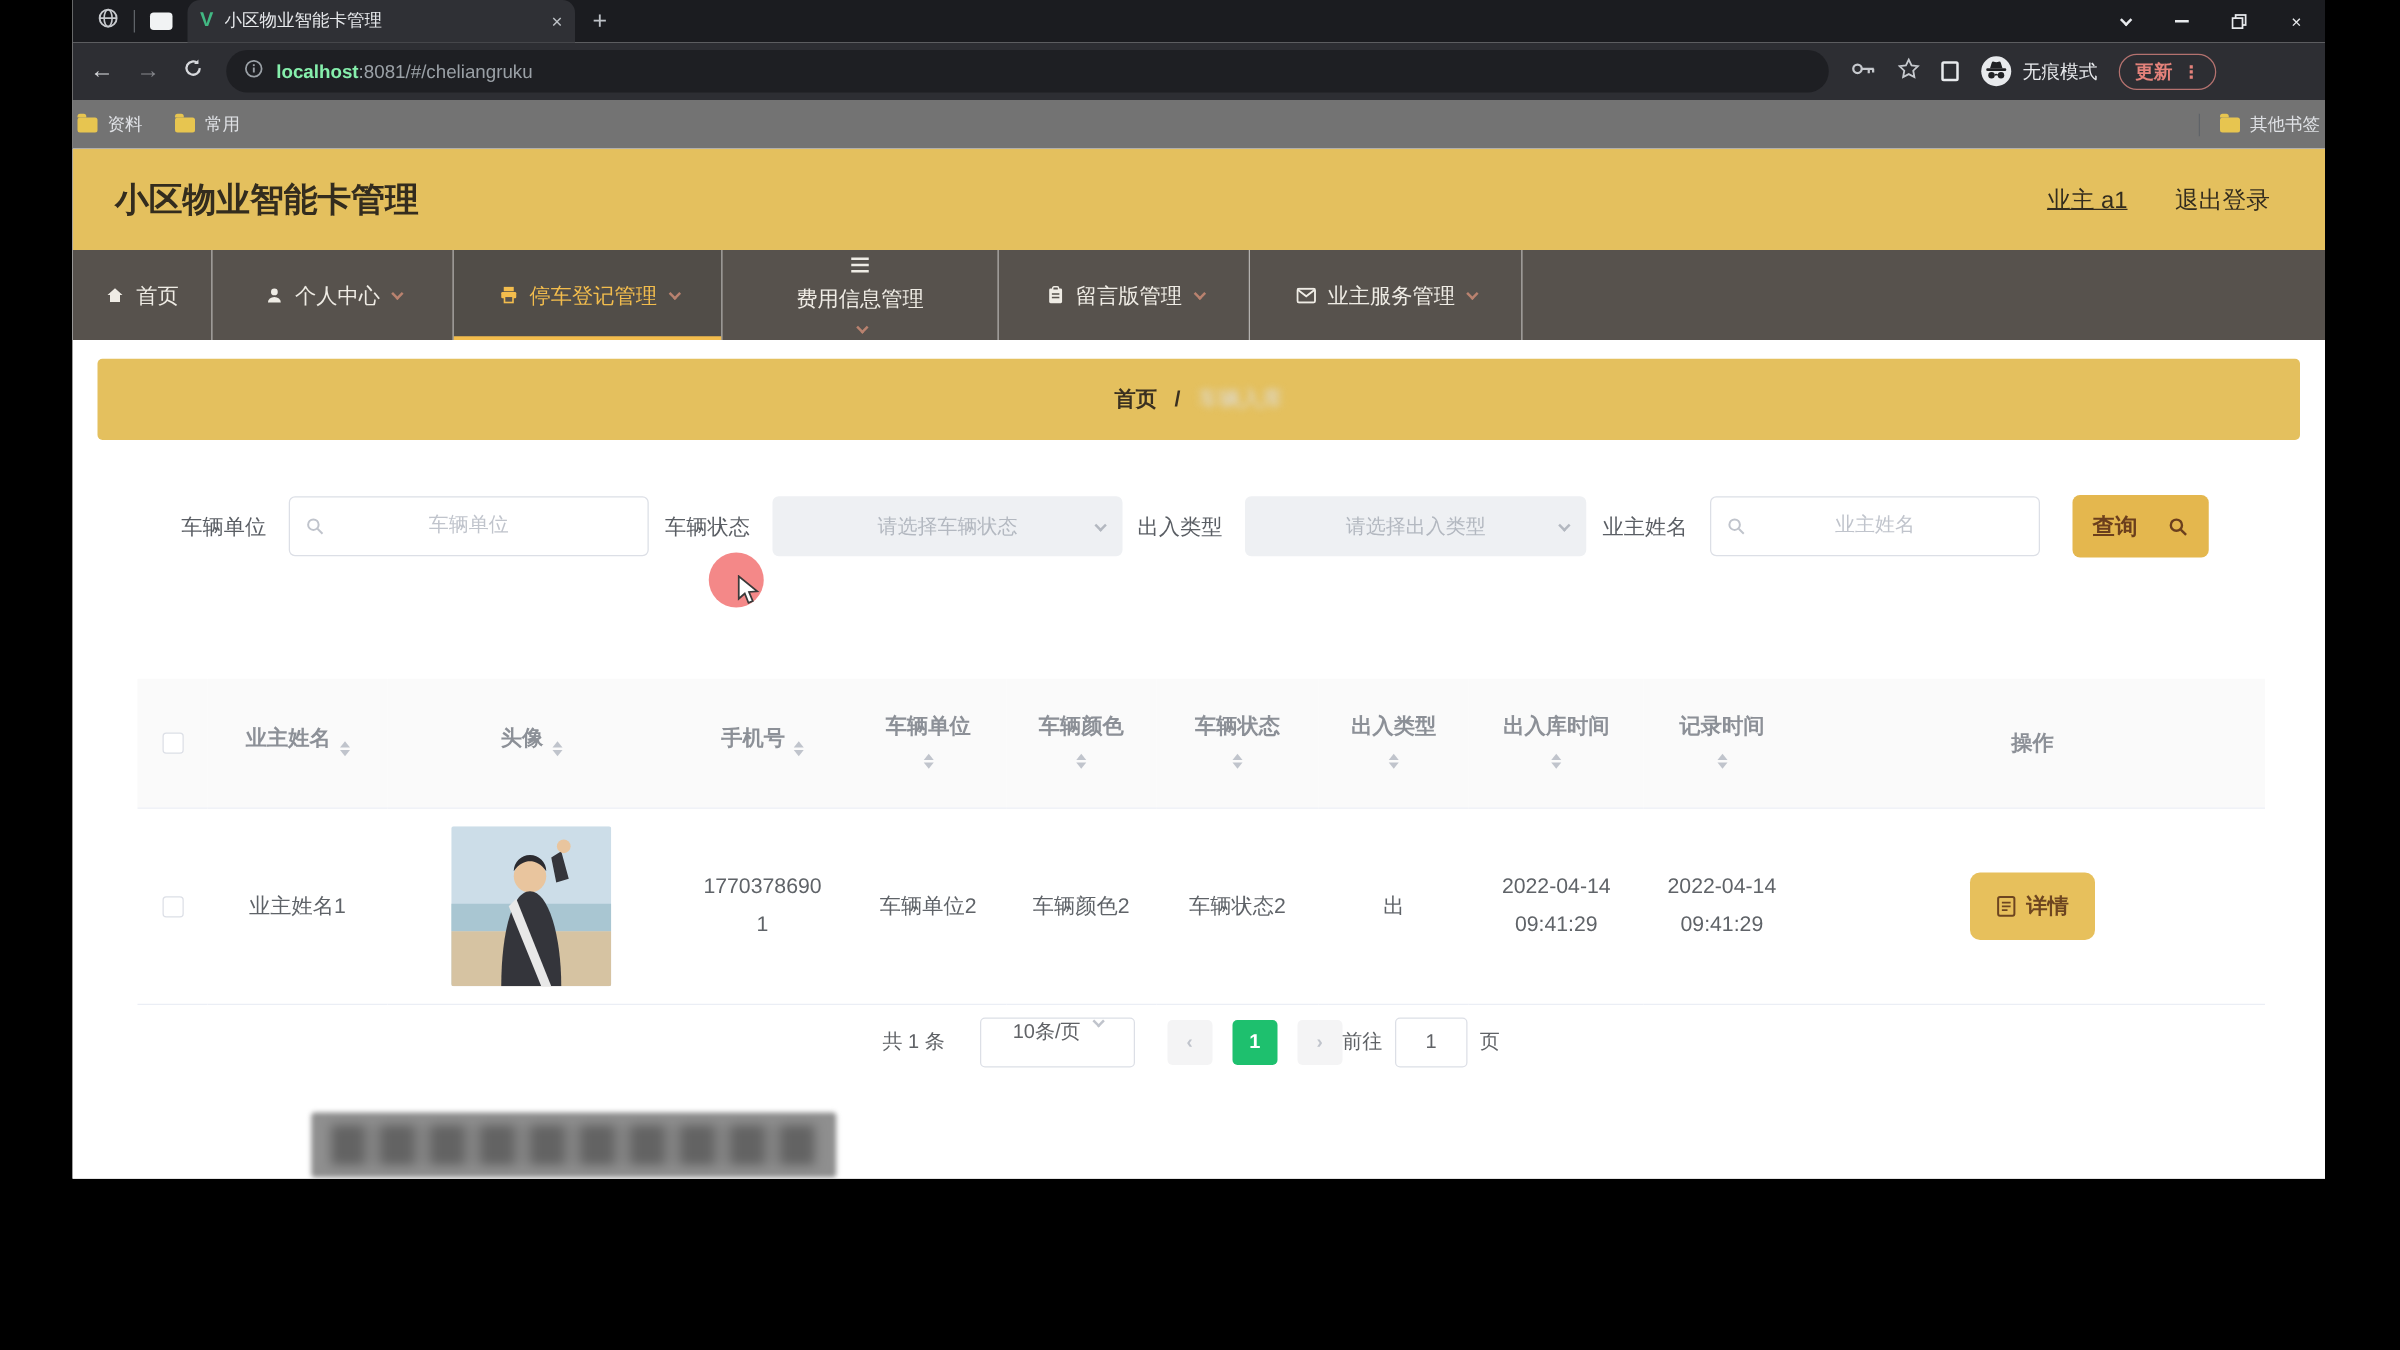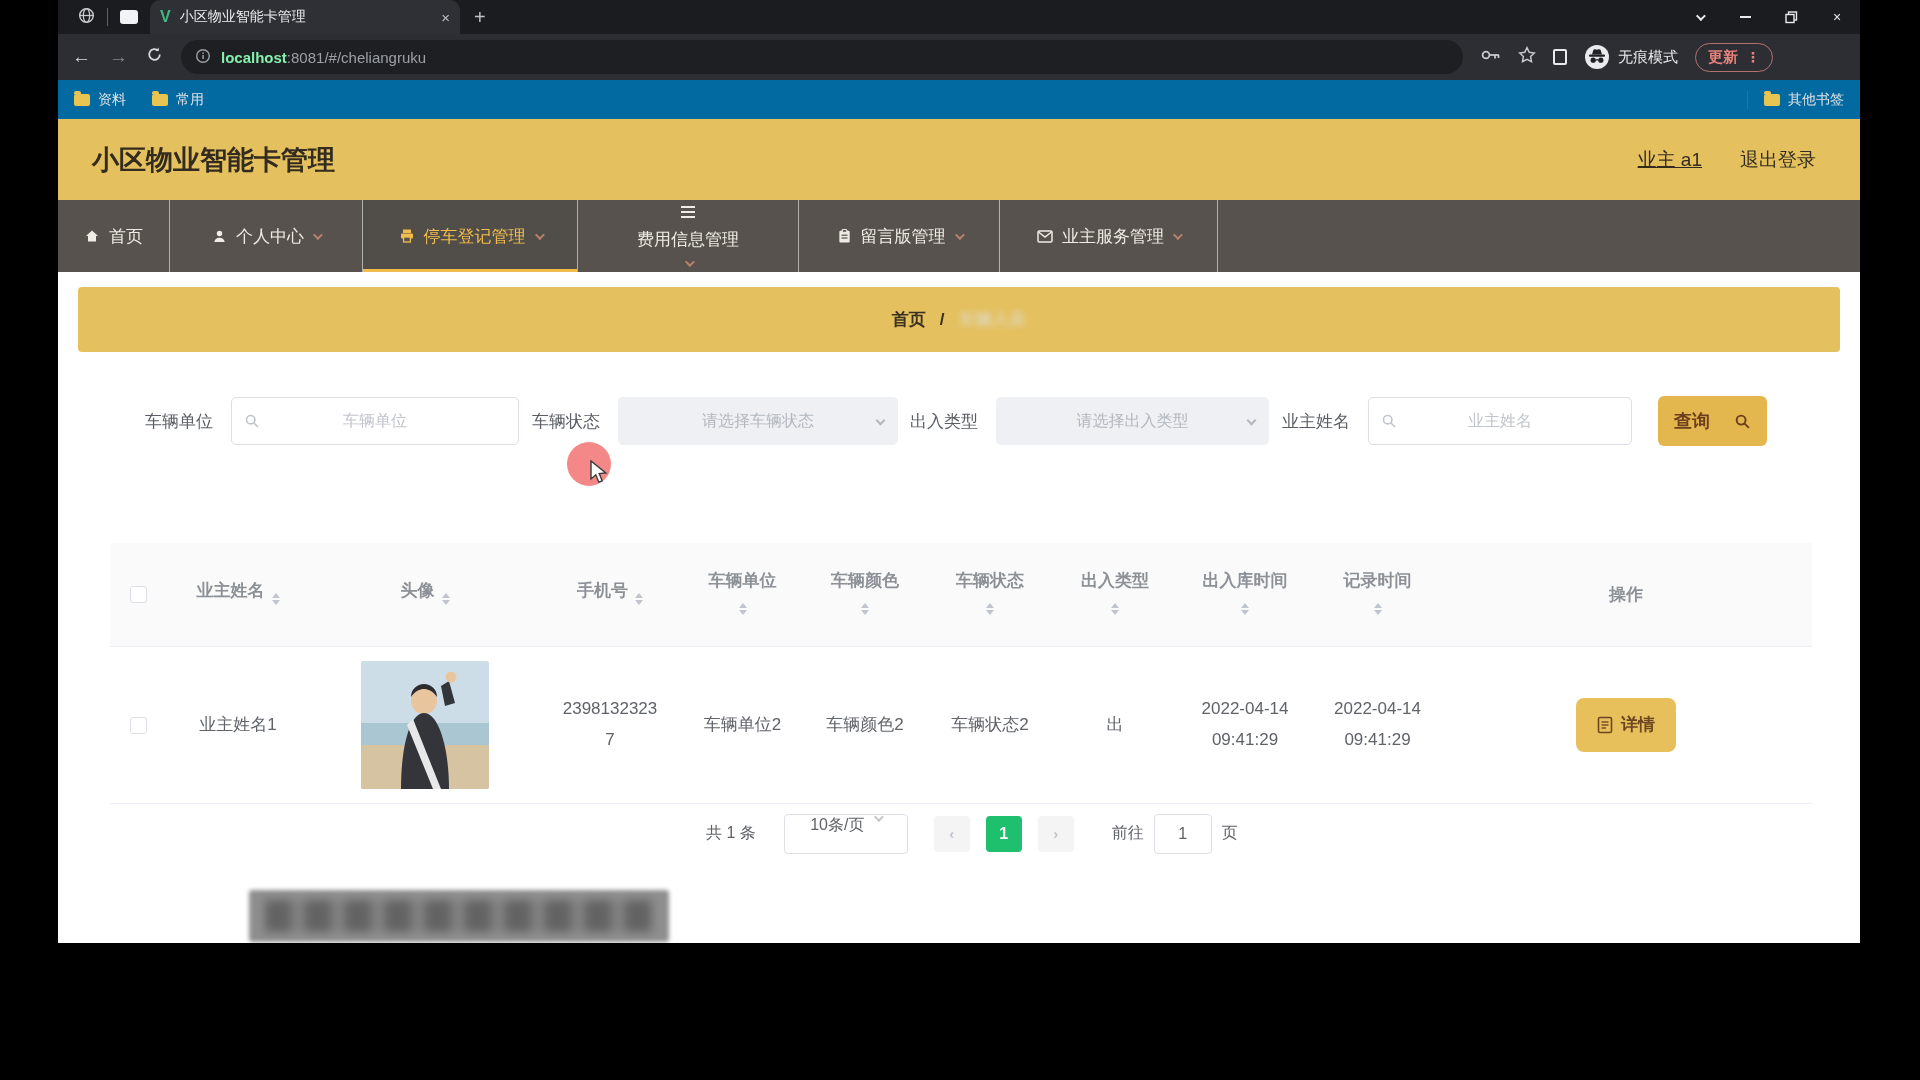--- a/index.html
+++ b/index.html
@@ -29,21 +29,21 @@
   .addr{width:1282px;height:34px;background:#1e1f23;border-radius:17px;display:flex;align-items:center;
         padding:0 14px;font-size:15px;color:#9aa0a6;gap:10px;}
   .url-host{color:#86efac;font-weight:bold;}
   .tool-icons{display:flex;align-items:center;gap:17px;margin-left:18px;}
   .sq-icon{width:14px;height:16px;border:2px solid #e8eaed;border-radius:2px;}
   .incog{display:flex;align-items:center;gap:8px;color:#e8eaed;font-size:15px;}
   .update-pill{display:flex;align-items:center;gap:8px;border:1px solid #b4726f;border-radius:15px;
         padding:4px 12px;color:#e4827b;font-size:15px;font-weight:bold;}
   .update-dots{color:#e4827b;font-size:14px;letter-spacing:0;}
 
-  .bookmarks{height:39px;background:#0369a1;display:flex;align-items:center;padding:0 16px;
+  .bookmarks{height:39px;background:#737373;display:flex;align-items:center;padding:0 4px;
         color:#dfe1e5;font-size:14px;}
   .folder{display:inline-block;width:16px;height:12px;background:#e7c550;border-radius:2px;position:relative;margin-right:8px;}
   .folder::before{content:"";position:absolute;top:-3px;left:0;width:7px;height:3px;background:#e7c550;border-radius:2px 2px 0 0;}
   .bm{display:flex;align-items:center;margin-right:26px;}
   .bm-right{margin-left:auto;display:flex;align-items:center;}
   .bm-sep{width:1px;height:18px;background:#5f6368;margin-right:16px;}
 
   
   .page{position:relative;height:824px;background:#fff;overflow:hidden;}
   .page-header{height:81px;background:#e4c05e;display:flex;align-items:center;padding:0 44px 0 34px;}
@@ -101,21 +101,21 @@
   
   .pagination{margin:10px 0 0 648px;display:flex;align-items:center;font-size:16px;color:#5f6266;}
   .pg-size{margin-left:28px;width:124px;height:40px;border:1px solid #dcdfe6;border-radius:4px;
         display:flex;align-items:flex-start;justify-content:center;gap:10px;color:#606266;}
   .pg-chev{width:7px;height:7px;border-right:2px solid #c0c4cc;border-bottom:2px solid #c0c4cc;transform:rotate(45deg) translateY(-2px);}
   .pg-btn{width:36px;height:36px;background:#f4f4f5;border:none;border-radius:4px;color:#c0c4cc;
         display:flex;align-items:center;justify-content:center;font-size:15px;font-weight:bold;font-family:inherit;}
   .pg-prev{margin-left:26px;}.pg-next{margin-left:16px;}
   .pg-cur{margin-left:16px;width:36px;height:36px;background:#1ec06e;border:none;border-radius:4px;color:#fff;
         display:flex;align-items:center;justify-content:center;font-size:16px;font-weight:bold;font-family:inherit;}
-  .pg-goto{margin-left:38px;}
+  .pg-goto{}
   .pg-input{margin-left:10px;width:58px;height:40px;border:1px solid #dcdfe6;border-radius:4px;text-align:center;
         font-size:16px;color:#606266;outline:none;font-family:inherit;}
   .pg-unit{margin-left:10px;}
 
   
   .watermark{margin:36px 0 0 191px;width:420px;height:52px;border-radius:3px;background:#8f8f8f;
         position:relative;overflow:hidden;filter:blur(2px);}
   .watermark .wm-marks{position:absolute;inset:10px 16px;filter:blur(4px);
         background:repeating-linear-gradient(90deg,#4c4c4c 0 26px,#7c7c7c 26px 40px);opacity:.65;}
 </style>
@@ -438,21 +438,21 @@
             <rect y="84" width="128" height="44" fill="#d6c3a2"></rect>
             <path d="M30 70 L98 98 L98 128 L20 128 Z" fill="#cdb astream" opacity="0"></path>
             <path d="M88 20 l6 22 -10 3 -4-20z" fill="#34353b"></path>
             <circle cx="90" cy="16" r="5.5" fill="#e9c59e"></circle>
             <circle cx="63" cy="40" r="13" fill="#e9c59e"></circle>
             <path d="M50 36a13 13 0 0 1 26 0c-4-6-9-8-13-8s-9 2-13 8z" fill="#2b2b30"></path>
             <path d="M40 128c0-40 8-76 23-76s25 36 25 76z" fill="#34353b"></path>
             <path d="M52 58 L80 128 L72 128 L46 64z" fill="#e8e8e8"></path>
           </svg>
         </td>
-        <td><span class="phone-cell">23981323237</span></td>
+        <td><span class="phone-cell">17703786901</span></td>
         <td>车辆单位2</td>
         <td>车辆颜色2</td>
         <td>车辆状态2</td>
         <td>出</td>
         <td>
               <div class="dt-lines">
                 <div>2022-04-14</div>
                 <div>09:41:29</div>
               </div>
             </td>

